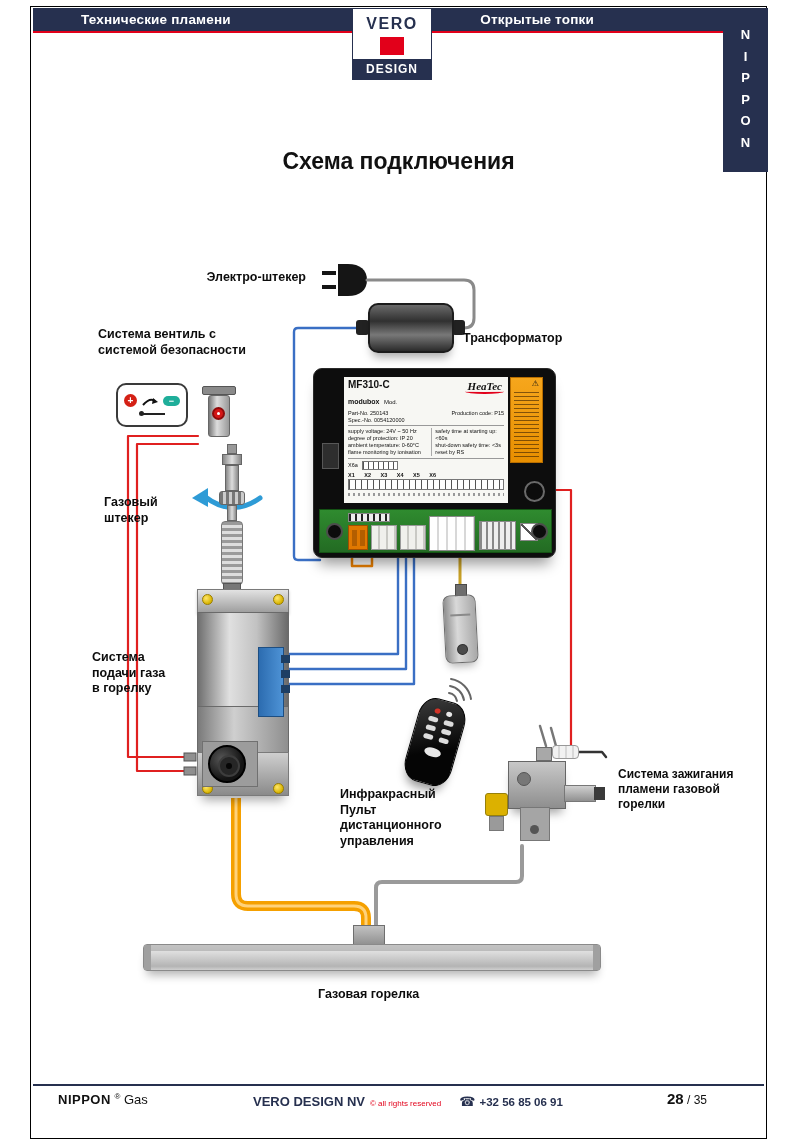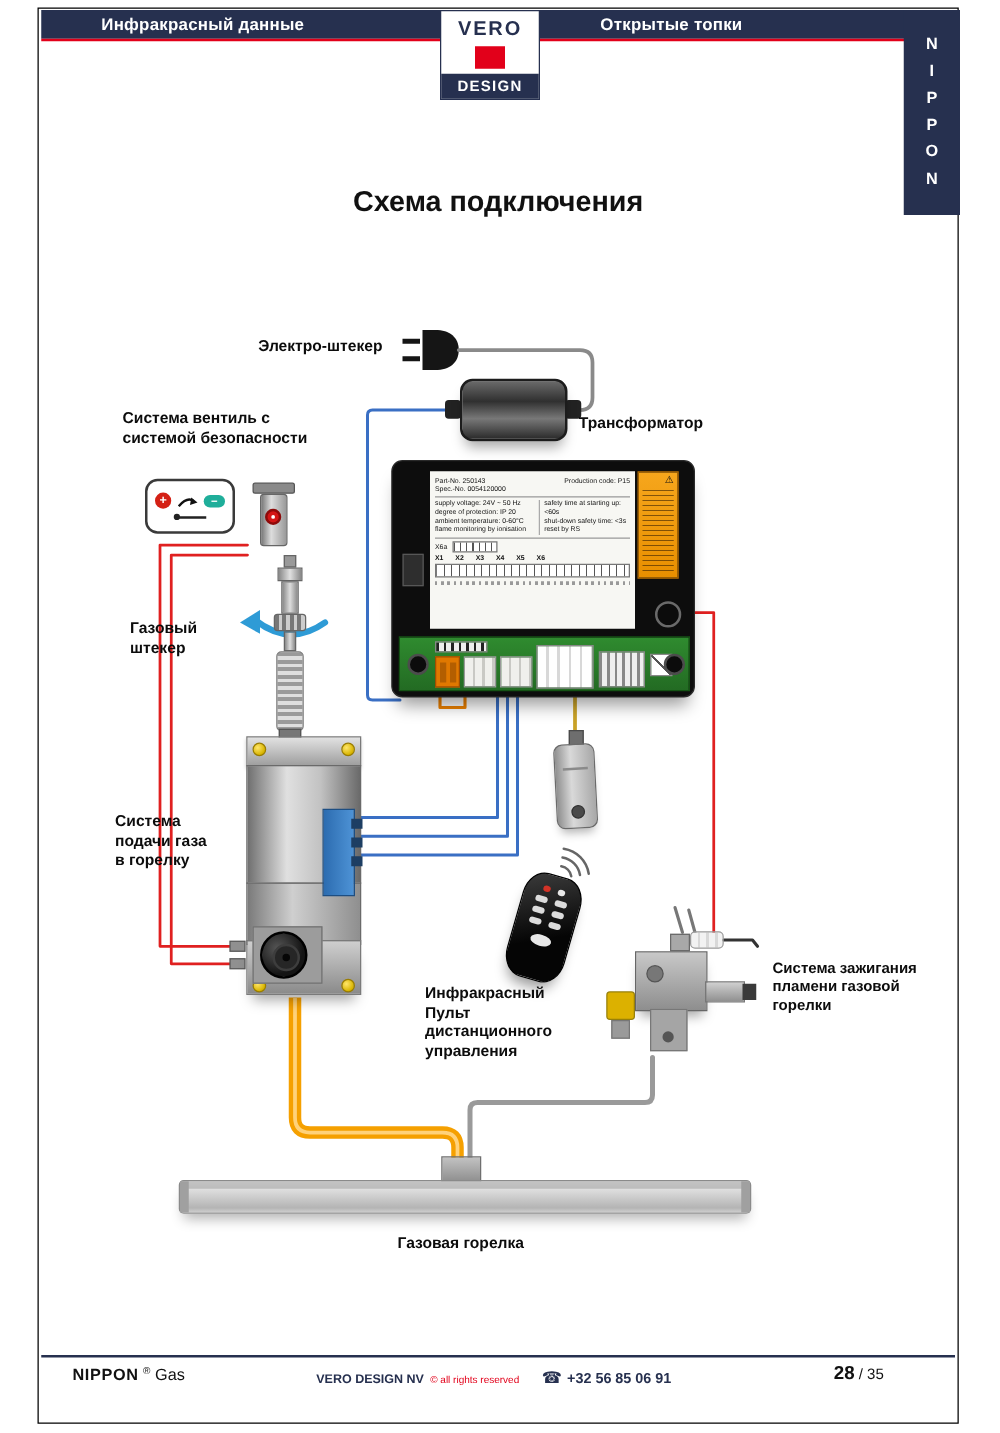--- a/index.html
+++ b/index.html
@@ -152,34 +152,34 @@
   .pcb-big{left:109px;top:6px;width:46px;height:35px;background:repeating-linear-gradient(90deg,#fff 0 7px,#d8d8d8 7px 9px);border:1px solid #888;}
   .pcb-strip{left:159px;top:11px;width:37px;height:29px;background:repeating-linear-gradient(90deg,#888 0 2px,#eee 2px 6px);border:1px solid #888;}
   .pcb-x{left:200px;top:13px;width:18px;height:18px;border:1px solid #888;background:linear-gradient(to top right,#fff 46%,#555 46% 54%,#fff 54%);}
 
   
   .ftr-rule{left:33px;top:1084px;width:731px;height:2px;background:#26304f;}
   .ftr-left{left:58px;top:1092px;font-size:13px;}
   .ftr-left b{font-weight:bold;letter-spacing:.5px;}
   .ftr-left sup{font-size:8px;}
   .ftr-center{left:253px;top:1094px;display:flex;align-items:baseline;}
-  .ftr-co{color:#26304f;font-weight:bold;font-size:10px;}
+  .ftr-co{color:#26304f;font-weight:bold;font-size:13px;}
   .ftr-rights{color:#e2001a;font-size:8px;margin-left:5px;}
   .ftr-phone-ic{color:#26304f;font-size:13px;margin-left:18px;}
   .ftr-phone{color:#26304f;font-weight:bold;font-size:11.5px;margin-left:4px;}
   .ftr-page{left:667px;top:1090px;font-size:12px;}
   .ftr-page b{font-size:15px;font-weight:bold;}
 </style>
 </head>
 <body>
 
 <div class="abs frame"></div>
 
 <div class="abs hdrbar">
-  <span>Инфракрасный данные</span>
+  <span>Технические пламени</span>
   <span>Открытые топки</span>
 </div>
 <div class="abs redline"></div>
 <div class="abs logo">
   <div class="logo-vero">VERO</div>
   <div class="logo-square"></div>
   <div class="logo-design">DESIGN</div>
 </div>
 <div class="abs nippon">N
 I
@@ -311,20 +311,28 @@
 <div class="abs burner-inlet"></div>
 <div class="abs burner-bar">
   <i></i>
     <s style="left:0;"></s>
     <s style="right:0;"></s>
 </div>
 
 <div class="abs ctrlbox">
   <div class="abs cb-conn"></div>
   <div class="abs cb-label">
+    <div class="cb-r1">
+      <div>
+        <div class="cb-model">MF310-C</div>
+        <span class="cb-sub">modubox</span>
+        <span class="cb-mod">Mod.</span>
+      </div>
+      <div class="cb-brand">HeaTec</div>
+    </div>
     <div class="cb-r2">
       <span class="pre"><span>Part-No. 250143</span><br><span>Spec.-No. 0054120000</span></span>
       <span>Production code: P15</span>
     </div>
     <div class="cb-r3">
       <div class="cb-sl pre">supply voltage: 24V ~ 50 Hz
 degree of protection: IP 20
 ambient temperature: 0-60°C
 flame monitoring by ionisation</div>
       <div class="cb-sr pre">safety time at starting up: &lt;60s

